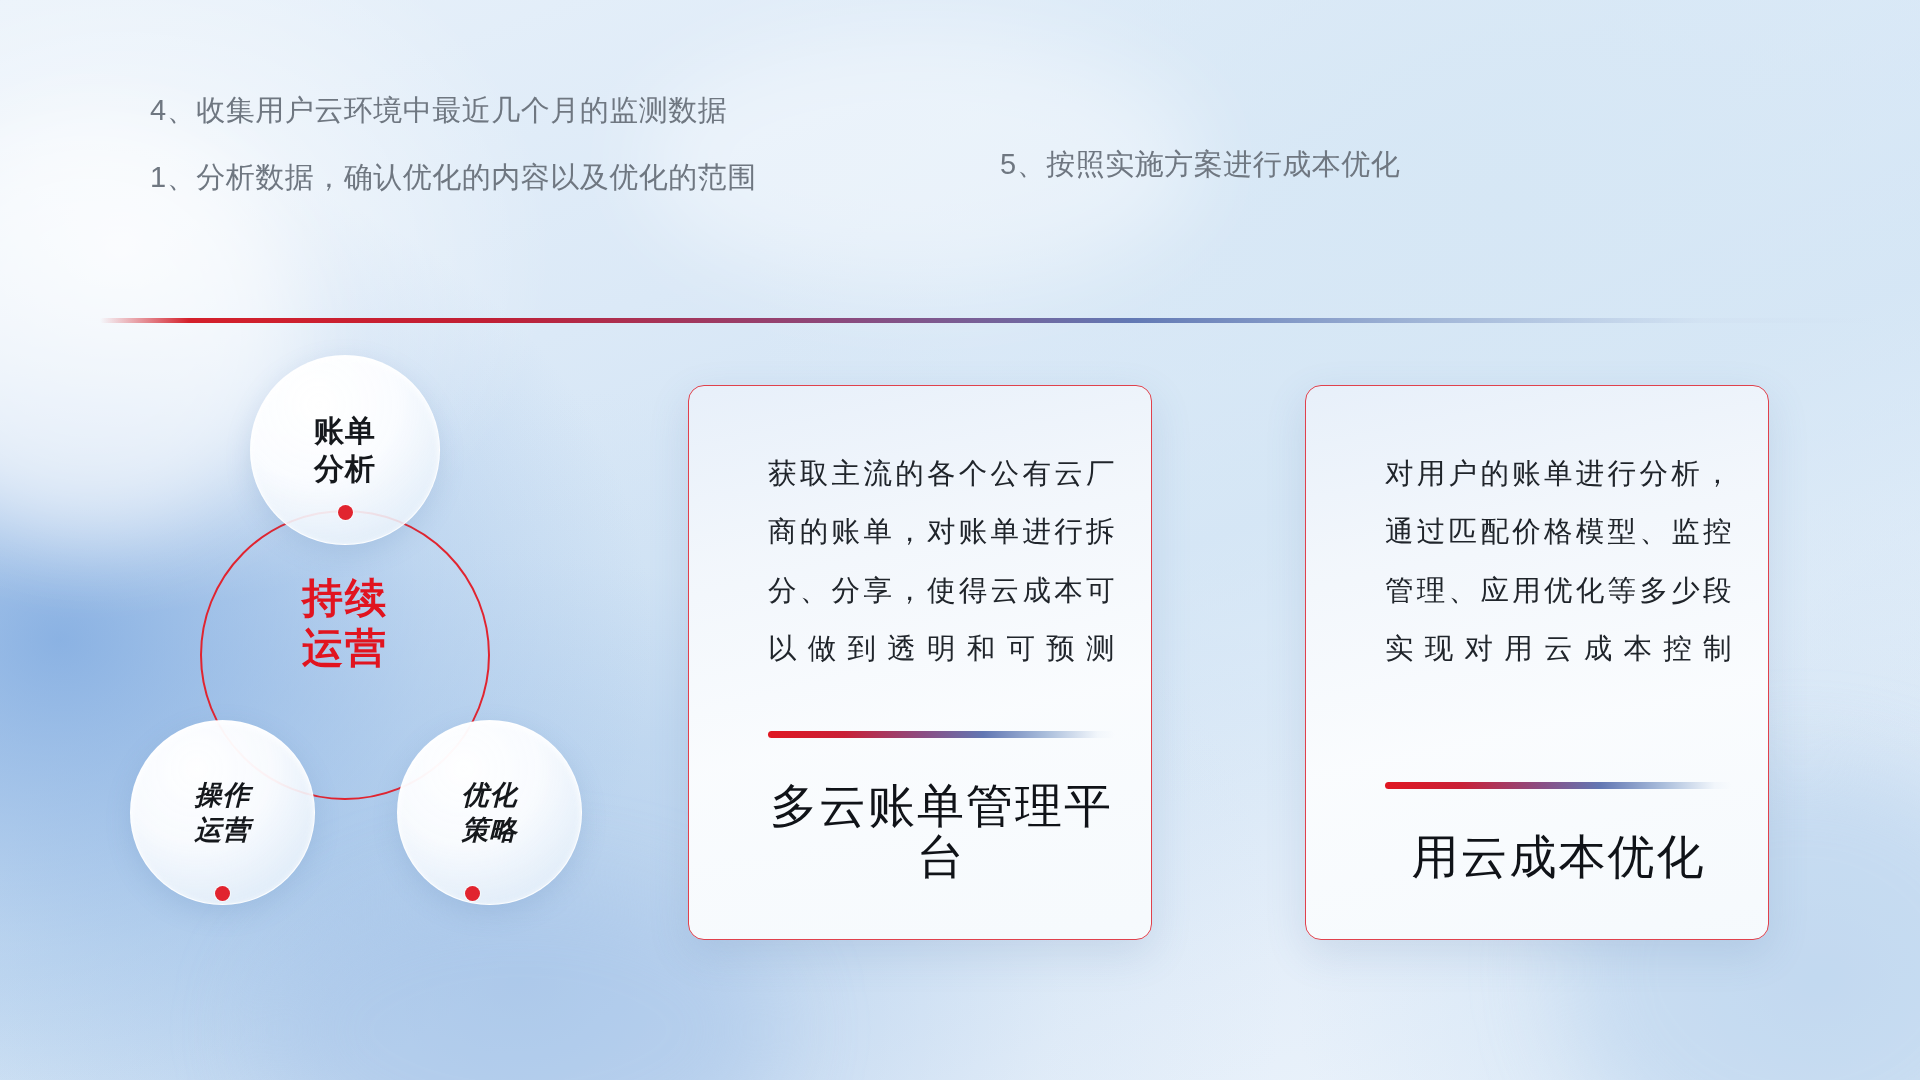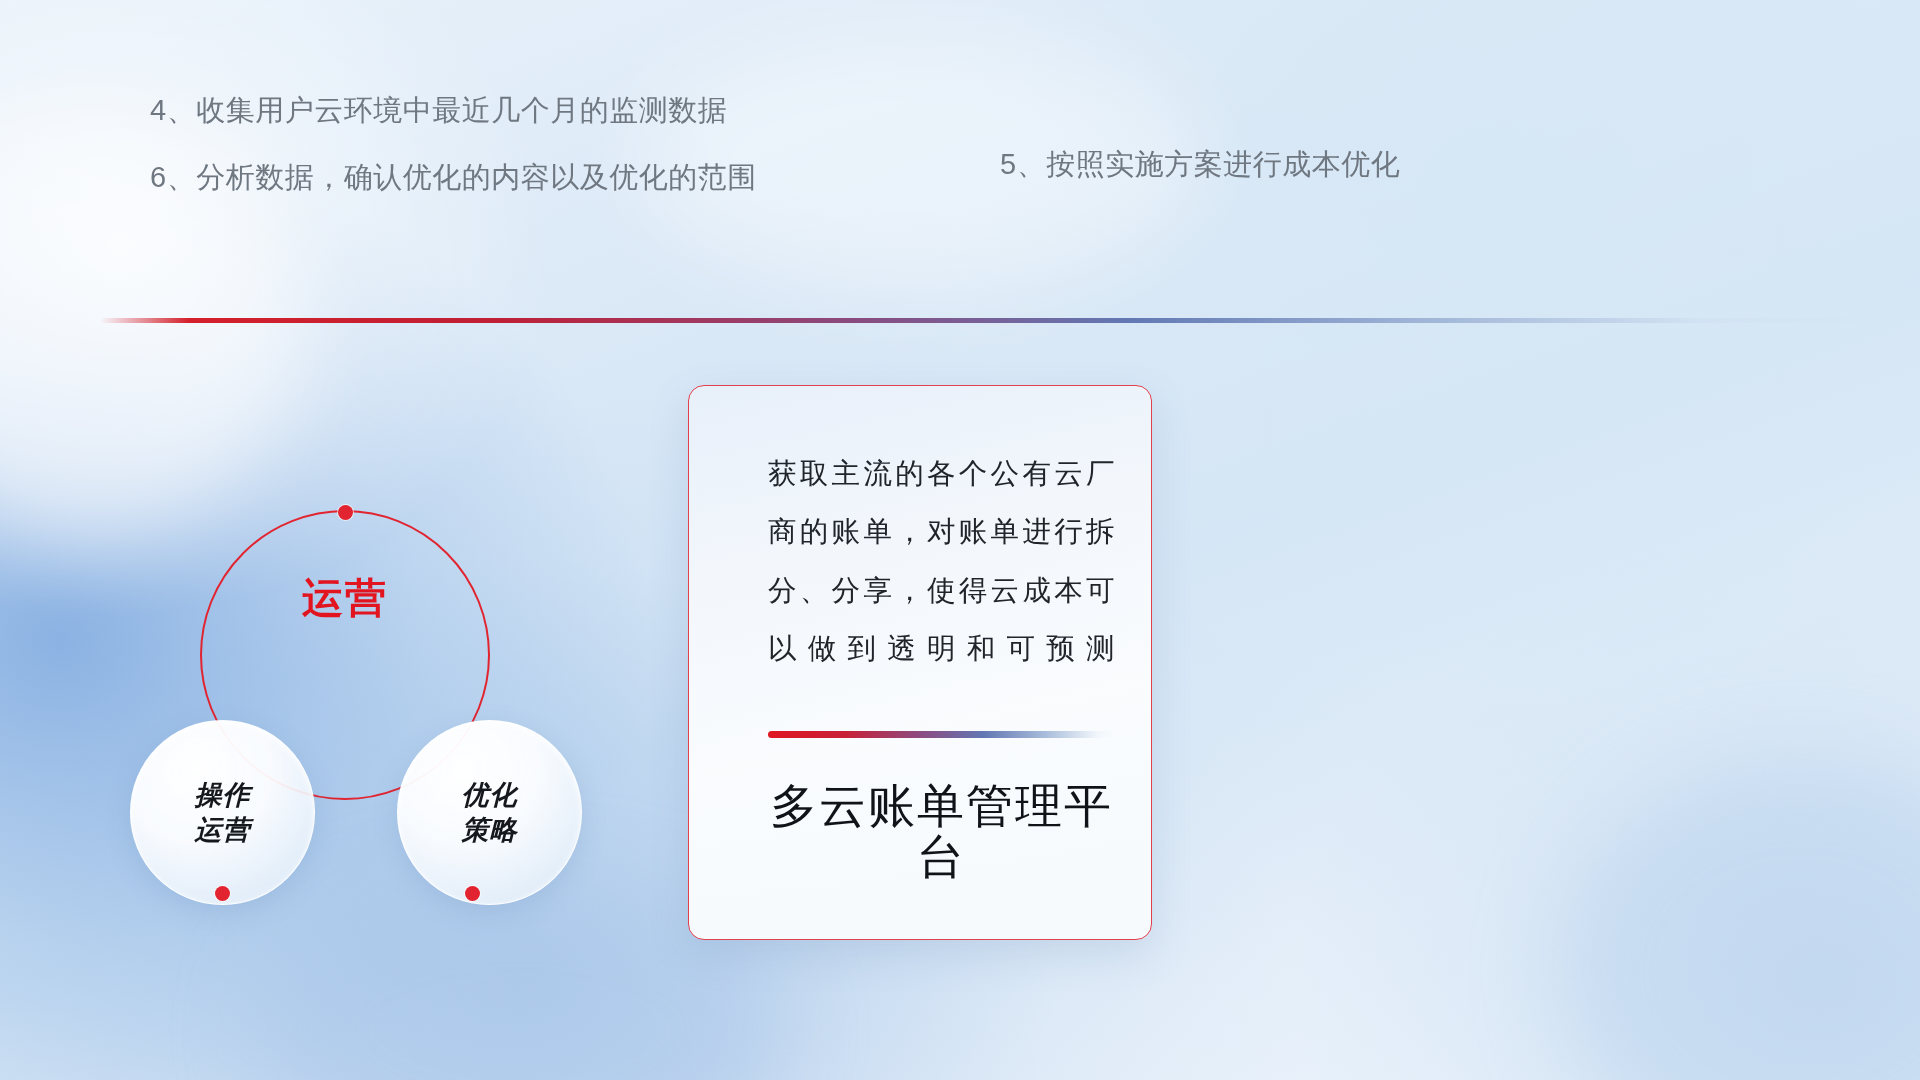--- a/index.html
+++ b/index.html
@@ -223,39 +223,44 @@
 
   <div class="blob" style="left:-120px; top:120px; width:420px; height:420px; background:rgba(255,255,255,0.55);"></div>
   <div class="blob" style="left:260px; top:880px; width:520px; height:300px; background:rgba(168,198,232,0.45);"></div>
   <div class="blob" style="left:1560px; top:760px; width:480px; height:420px; background:rgba(178,205,235,0.40);"></div>
   <div class="blob" style="left:640px; top:30px; width:560px; height:260px; background:rgba(255,255,255,0.40);"></div>
 
   <div id="top-list">
 
     <div class="list-col" id="list-col-left">
       <div class="list-item">4、收集用户云环境中最近几个月的监测数据</div>
-      <div class="list-item">6、分析数据，确认优化的内容以及优化的范围</div>
+      <div class="list-item">1、分析数据，确认优化的内容以及优化的范围</div>
     </div>
 
     <div class="list-col" id="list-col-right">
       <div class="list-item">5、按照实施方案进行成本优化</div>
     </div>
 
   </div>
 
   <div id="top-divider"></div>
 
   <div id="venn">
 
     <div class="venn-ring" id="venn-ring-center"></div>
 
     <div id="venn-center-label">
+      <span>持续</span>
       <span>运营</span>
     </div>
 
+    <div class="venn-bubble" id="venn-bubble-top">
+      <span>账单</span>
+      <span>分析</span>
+    </div>
 
     <div class="venn-bubble" id="venn-bubble-left">
       <span>操作</span>
       <span>运营</span>
     </div>
 
     <div class="venn-bubble" id="venn-bubble-right">
       <span>优化</span>
       <span>策略</span>
     </div>
@@ -267,14 +272,21 @@
   </div>
 
   <div class="card" id="card-1">
     <div class="card-body">
       <p>获取主流的各个公有云厂商的账单，对账单进行拆分、分享，使得云成本可以做到透明和可预测</p>
     </div>
     <div class="card-divider"></div>
     <div class="card-title">多云账单管理平台</div>
   </div>
 
+  <div class="card" id="card-2">
+    <div class="card-body">
+      <p>对用户的账单进行分析，通过匹配价格模型、监控管理、应用优化等多少段实现对用云成本控制</p>
+    </div>
+    <div class="card-divider"></div>
+    <div class="card-title">用云成本优化</div>
+  </div>
 
 </div>
 
 </body></html>

